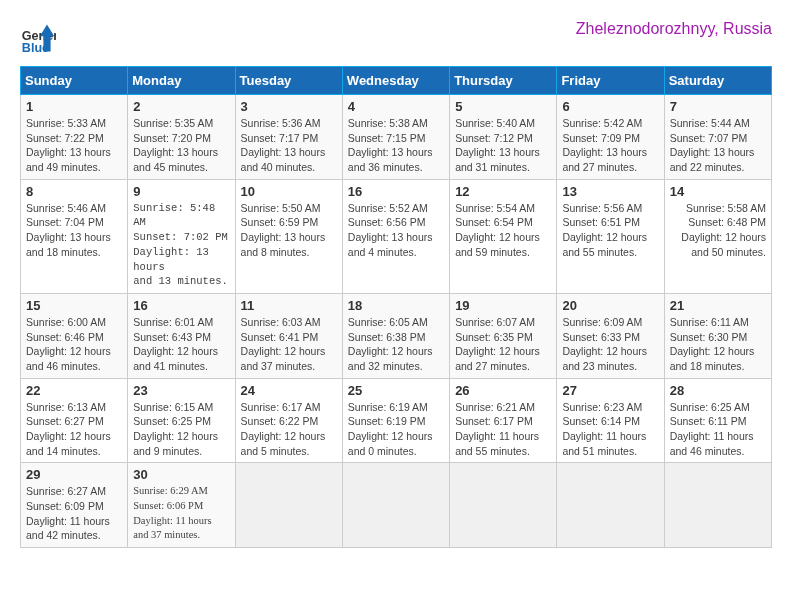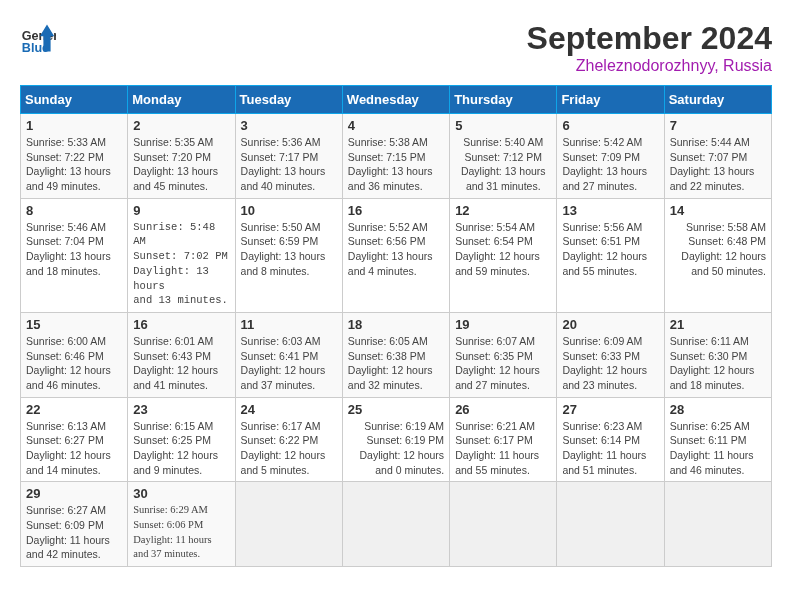--- a/index.html
+++ b/index.html
@@ -83,21 +83,20 @@
 
 <div class="header-area">
   <div class="logo">
     <svg class="logo-icon" viewBox="0 0 40 40">
       <text x="2" y="22" font-size="14" font-weight="bold" fill="#333">General</text>
       <text x="2" y="35" font-size="14" font-weight="bold" fill="#1a6bb5">Blue</text>
       <polygon points="30,5 38,18 34,18 34,35 26,35 26,18 22,18" fill="#1a6bb5"></polygon>
     </svg>
   </div>
   <div class="title-area">
-    <div class="month-title">September 2024</div>
     <div class="subtitle">Zheleznodorozhnyy, Russia</div>
   </div>
 </div>
 
 <table class="calendar-table">
   <thead>
     <tr>
     <th>Sunday</th>
         <th>Monday</th>
         <th>Tuesday</th>
@@ -132,21 +131,21 @@
         </td>
         <td>
           <span class="day-number">4</span>
           <div class="day-info" style="white-space: pre-line;">Sunrise: 5:38 AM
 Sunset: 7:15 PM
 Daylight: 13 hours
 and 36 minutes.</div>
         </td>
         <td>
           <span class="day-number">5</span>
-          <div class="day-info" style="white-space: pre-line; text-align: center;">Sunrise: 5:40 AM
+          <div class="day-info" style="white-space: pre-line;">Sunrise: 5:40 AM
 Sunset: 7:12 PM
 Daylight: 13 hours
 and 31 minutes.</div>
         </td>
         <td>
           <span class="day-number">6</span>
           <div class="day-info" style="white-space: pre-line;">Sunrise: 5:42 AM
 Sunset: 7:09 PM
 Daylight: 13 hours
 and 27 minutes.</div>
@@ -278,21 +277,21 @@
         </td>
         <td>
           <span class="day-number">24</span>
           <div class="day-info" style="white-space: pre-line;">Sunrise: 6:17 AM
 Sunset: 6:22 PM
 Daylight: 12 hours
 and 5 minutes.</div>
         </td>
         <td>
           <span class="day-number">25</span>
-          <div class="day-info" style="white-space: pre-line; text-align: right;">Sunrise: 6:19 AM
+          <div class="day-info" style="white-space: pre-line;">Sunrise: 6:19 AM
 Sunset: 6:19 PM
 Daylight: 12 hours
 and 0 minutes.</div>
         </td>
         <td>
           <span class="day-number">26</span>
           <div class="day-info" style="white-space: pre-line;">Sunrise: 6:21 AM
 Sunset: 6:17 PM
 Daylight: 11 hours
 and 55 minutes.</div>

